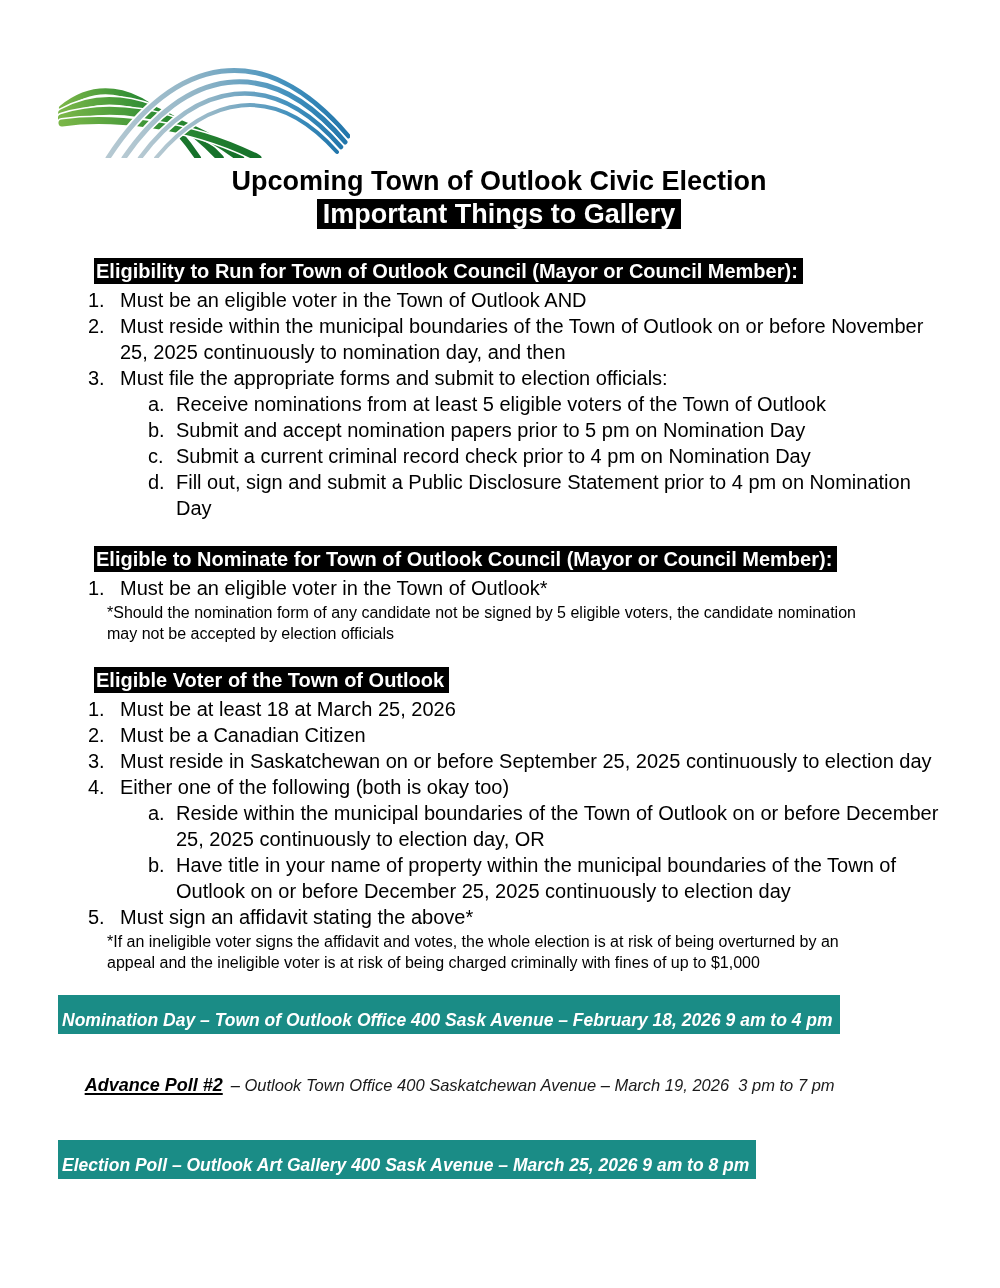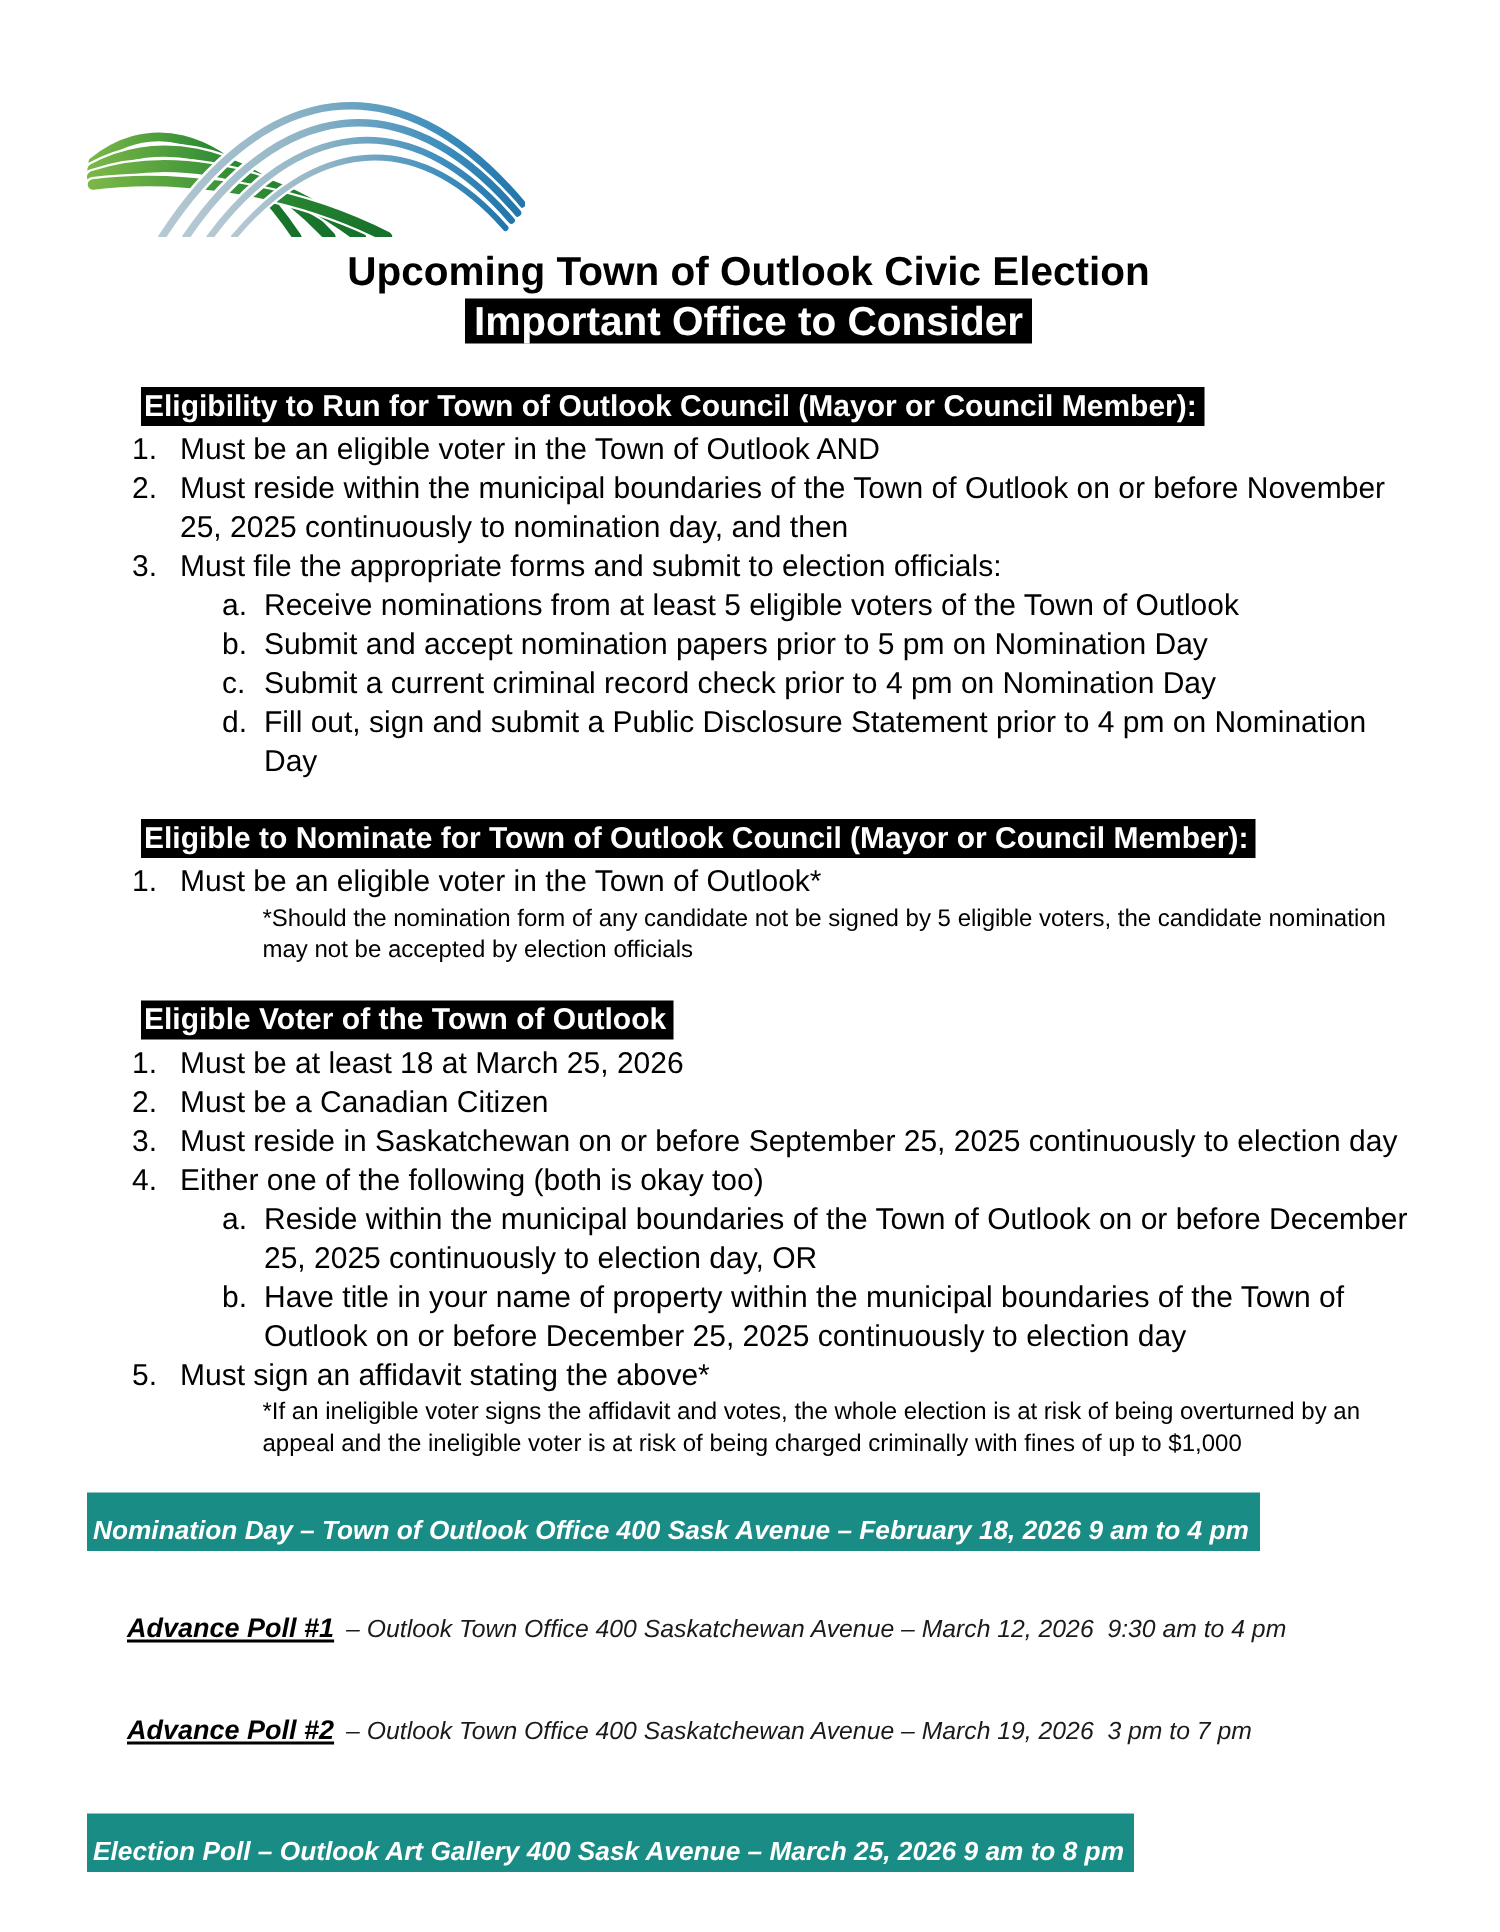--- a/index.html
+++ b/index.html
@@ -31,21 +31,21 @@
   }
   .mt-title{margin-top:29px;}
   .mt-sec2{margin-top:25px;}
   .mt-sec3{margin-top:23px;}
   .list{margin-top:3px;font-size:20px;line-height:26px;}
   .row{display:flex;}
   .row .num{flex:0 0 32px;margin-left:30px;}
   .row.sub .num{flex:0 0 28px;margin-left:90px;}
   .row .txt{flex:1;}
   .footnote{
-    margin-left:117px;max-width:762px;
+    margin-left:49px;max-width:762px;
     font-size:16px;line-height:21px;margin-top:1px;
   }
   .dates-heading-wrap{text-align:center;margin-top:0;}
   .dates-heading{
     display:inline-block;background:var(--teal);color:#fff;
     font-size:21px;line-height:24px;font-weight:bold;padding:2px 7px;
   }
   .teal-bar{
     display:inline-block;background:var(--teal);color:#fff;
     font-size:17.5px;line-height:21px;font-weight:bold;font-style:italic;
@@ -101,21 +101,21 @@
       <path d="M98,112 C148,52 215,34 279,106" stroke="url(#bGrad)" stroke-width="4"></path>
     </g>
   </svg>
 </div>
 
 <div class="content">
 
   <div class="title-block">
     <h1 class="title-line1">Upcoming Town of Outlook Civic Election</h1>
     <div class="title-line2-wrap">
-      <span class="title-line2">Important Office to Consider</span>
+      <span class="title-line2">Important Things to Gallery</span>
     </div>
   </div>
 
   <div class="sec-heading-wrap mt-title">
     <span class="sec-heading">Eligibility to Run for Town of Outlook Council (Mayor or Council Member):</span>
   </div>
   <div class="list">
     <div class="row">
       <span class="num">1.</span>
       <span class="txt">Must be an eligible voter in the Town of Outlook AND</span>
@@ -192,23 +192,20 @@
     <div class="footnote">*If an ineligible voter signs the affidavit and votes, the whole election is at risk of being overturned by an appeal and the ineligible voter is at risk of being charged criminally with fines of up to $1,000</div>
   </div>
 
 
   <div class="bar-wrap-1">
     <span class="teal-bar">Nomination Day – Town of Outlook Office 400 Sask Avenue – February 18, 2026 9 am to 4 pm</span>
   </div>
 
   <div class="advance-block">
     <div class="advance-row">
-      <span class="advance-label">Advance Poll #1</span><span class="advance-details">– Outlook Town Office 400 Saskatchewan Avenue – March 12, 2026  9:30 am to 4 pm</span>
-    </div>
-    <div class="advance-row">
       <span class="advance-label">Advance Poll #2</span><span class="advance-details">– Outlook Town Office 400 Saskatchewan Avenue – March 19, 2026  3 pm to 7 pm</span>
     </div>
   </div>
 
   <div class="bar-wrap-2">
     <span class="teal-bar">Election Poll – Outlook Art Gallery 400 Sask Avenue – March 25, 2026 9 am to 8 pm</span>
   </div>
 
 </div>
 

